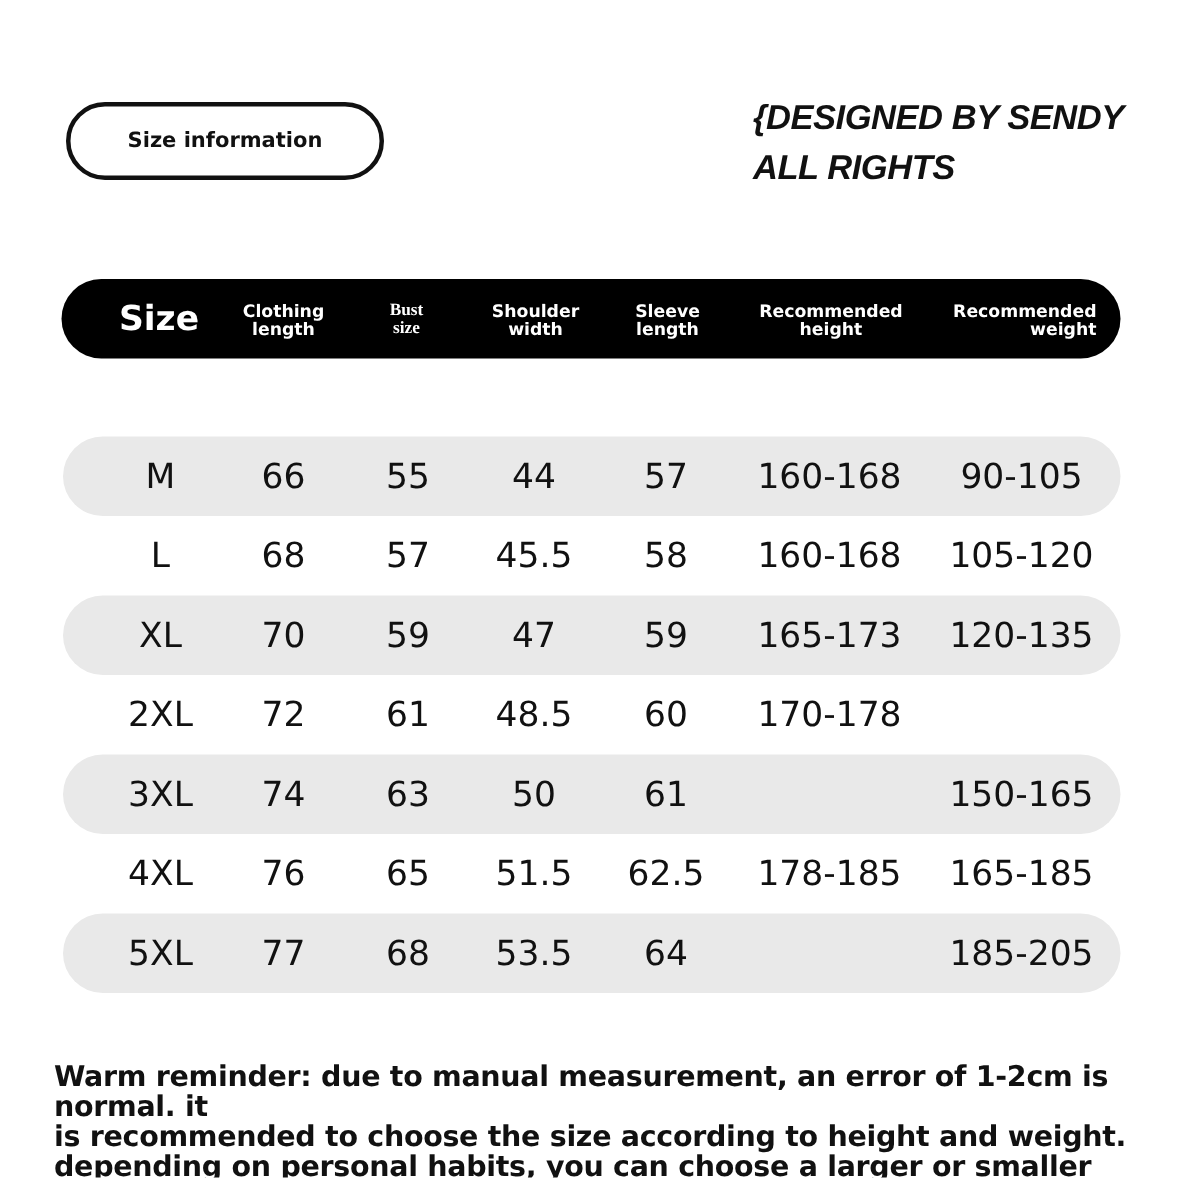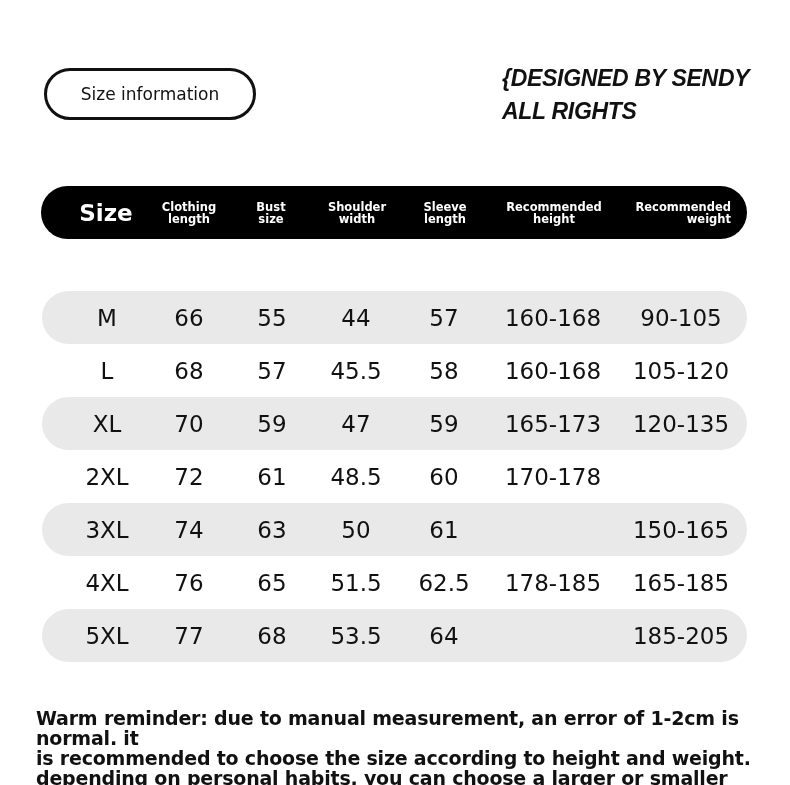--- a/index.html
+++ b/index.html
@@ -2,21 +2,21 @@
 <html><head>
   <meta charset="utf-8">
   <style>
     html, body { margin: 0; padding: 0; background: #ffffff; }
     body { width: 790px; height: 785px; position: relative; overflow: hidden; font-family: "DejaVu Sans", sans-serif; color: #111; }
 
     .pill-btn {
       position: absolute; left: 44px; top: 68px; width: 212px; height: 52px;
       border: 3px solid #111; border-radius: 28px; box-sizing: border-box;
       display: flex; align-items: center; justify-content: center;
-      font-weight: normal; font-size: 17px; color: #111; background: #fff;
+      font-weight: bold; font-size: 14px; color: #111; background: #fff;
     }
     .credit {
       position: absolute; left: 502px; top: 62px; width: 280px;
       font-family: "Liberation Sans", sans-serif; font-style: italic; font-weight: bold;
       font-size: 23px; line-height: 33px; letter-spacing: -0.3px; color: #111;
     }
     .credit .line { display: block; }
 
     .header-bar {
       position: absolute; left: 41px; top: 186px; width: 706px; height: 53px;
@@ -59,21 +59,21 @@
 </div>
 
 <div class="header-bar">
   <div class="col size-col" style="left:30px;width:70px;">
     <span>Size</span>
   </div>
   <div class="col" style="left:112px;width:72px;">
     <span>Clothing</span>
     <span>length</span>
   </div>
-  <div class="col" style="left:196px;width:68px;">
+  <div class="col" style="left:196px;width:68px;font-family:Liberation Serif, serif;">
     <span>Bust</span>
     <span>size</span>
   </div>
   <div class="col" style="left:276px;width:80px;">
     <span>Shoulder</span>
     <span>width</span>
   </div>
   <div class="col" style="left:368px;width:72px;">
     <span>Sleeve</span>
     <span>length</span>

